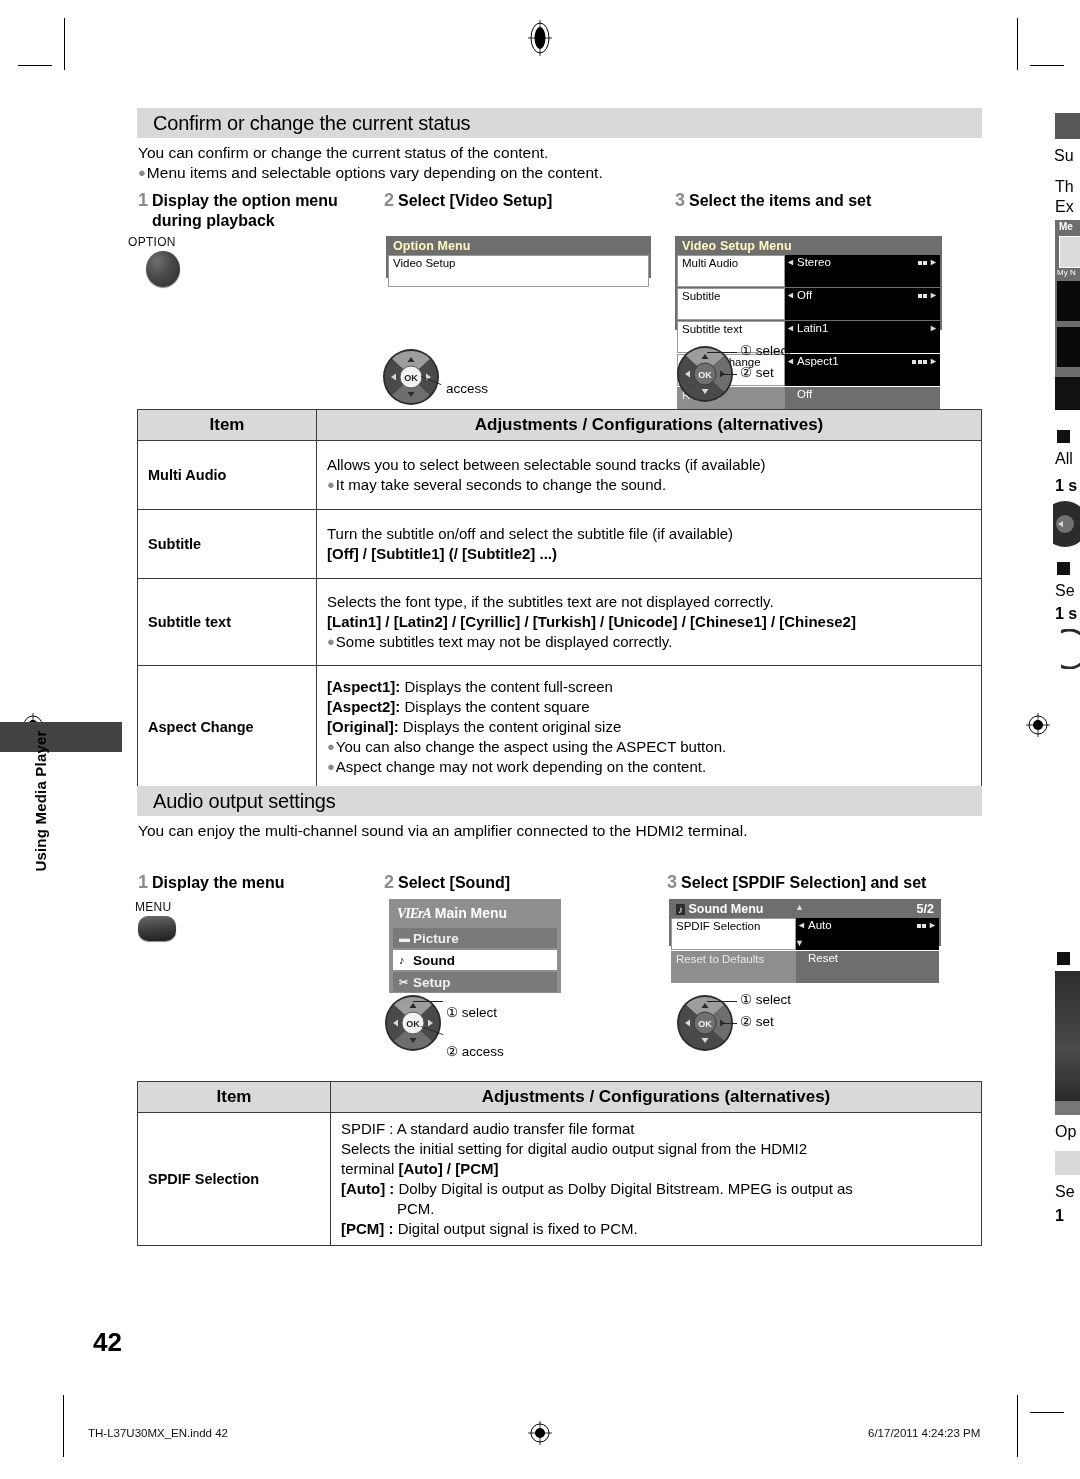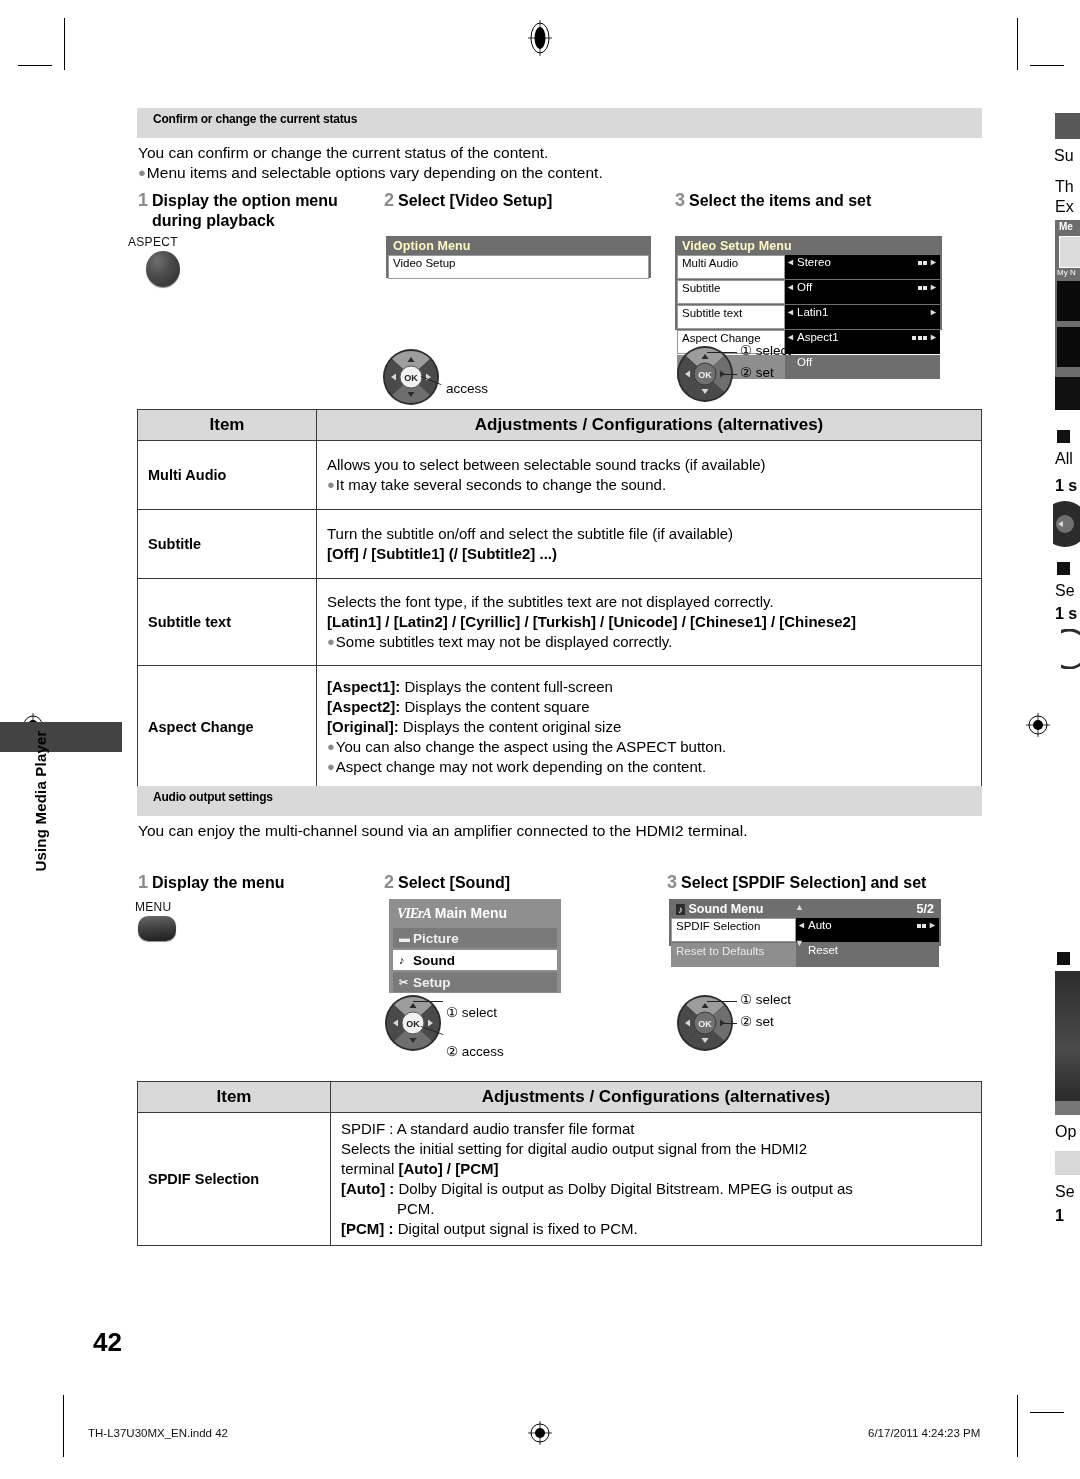--- a/index.html
+++ b/index.html
@@ -13,21 +13,21 @@
   .regmark svg{display:block;}
 
   
   .sidetab{position:absolute;left:0;top:722px;width:122px;height:30px;background:#434343;}
   .sidetext{position:absolute;left:-52px;top:790px;width:190px;height:22px;
             transform:rotate(-90deg);text-align:center;font-weight:bold;font-size:15px;
             letter-spacing:.2px;color:#000;}
 
   
   .secbar{position:absolute;background:#d9d9d9;height:30px;}
-  .secbar .t{position:absolute;left:16px;top:4px;font-size:12px;font-weight:bold;
+  .secbar .t{position:absolute;left:16px;top:4px;font-size:20px;font-weight:normal;
              letter-spacing:-.2px;white-space:nowrap;}
 
   .para{position:absolute;font-size:15.5px;line-height:20px;white-space:nowrap;}
   .bullet{position:absolute;font-size:15.5px;line-height:20px;white-space:nowrap;}
   .bullet .dot{color:#8a8a8a;font-size:13px;vertical-align:1px;margin-right:1px;}
 
   
   .step{position:absolute;font-size:16px;font-weight:bold;line-height:20px;}
   .step .n{color:#8c8c8c;font-weight:bold;font-size:18px;margin-right:4px;}
   .step .l2{display:block;margin-left:14px;}
@@ -37,21 +37,21 @@
   .rbtn-round{position:absolute;width:34px;height:36px;border-radius:50%;
       background:radial-gradient(ellipse at 33% 28%,#6e6e6e 0%,#4b4b4b 42%,#2a2a2a 100%);
       box-shadow:0 1px 1px rgba(0,0,0,.45);}
   .rbtn-rect{position:absolute;width:38px;height:25px;border-radius:10px;
       background:linear-gradient(175deg,#6a6a6a 0%,#434343 45%,#1d1d1d 100%);
       box-shadow:0 1px 1px rgba(0,0,0,.45);}
 
   
   .osd{position:absolute;background:#6e6e6e;padding:2px;box-sizing:border-box;}
   .osd-title{font-size:12.5px;font-weight:bold;color:#fef9c3;padding:1px 5px;letter-spacing:.1px;}
-  .osd-row{display:flex;height:24px;align-items:stretch;margin-top:1px;}
+  .osd-row{display:flex;height:32px;align-items:stretch;margin-top:1px;}
   .osd-left{flex:0 0 108px;background:#fff;color:#000;font-size:11.5px;
             padding:1px 4px;box-sizing:border-box;border:1px solid #9a9a9a;}
   .osd-left.dim{background:#8e8e8e;color:#e8e8e8;border-color:#8e8e8e;}
   .osd-right{flex:1;background:#000;color:#fff;font-size:11.5px;padding:1px 4px;
              box-sizing:border-box;position:relative;}
   .osd-right.dim{background:#6e6e6e;color:#fff;}
   .arr{position:absolute;top:2px;font-size:9px;color:#dcdcdc;}
   .arr.l{left:1px;} .arr.r{right:2px;}
   .lvl{position:absolute;right:13px;top:6px;display:flex;gap:1.5px;}
   .lvl i{display:block;width:4px;height:4px;background:#e6e6e6;}
@@ -151,21 +151,21 @@
     <span class="n">1</span><span>Display the option menu</span>
     <span class="l2">during playback</span>
   </div>
   <div class="step" style="left:384px;top:190px;">
     <span class="n">2</span><span>Select [Video Setup]</span>
   </div>
   <div class="step" style="left:675px;top:190px;">
     <span class="n">3</span><span>Select the items and set</span>
   </div>
 
-  <div class="btnlbl" style="left:128px;top:235px;">ASPECT</div>
+  <div class="btnlbl" style="left:128px;top:235px;">OPTION</div>
   <div class="rbtn-round" style="left:146px;top:251px;"></div>
 
   <div class="osd" style="left:386px;top:236px;width:265px;height:42px;">
     <div class="osd-title">Option Menu</div>
     <div class="osd-row">
       <div class="osd-left" style="flex:1 1 auto;">Video Setup</div>
     </div>
   </div>
 
   <div class="osd" style="left:675px;top:236px;width:267px;height:94px;">

